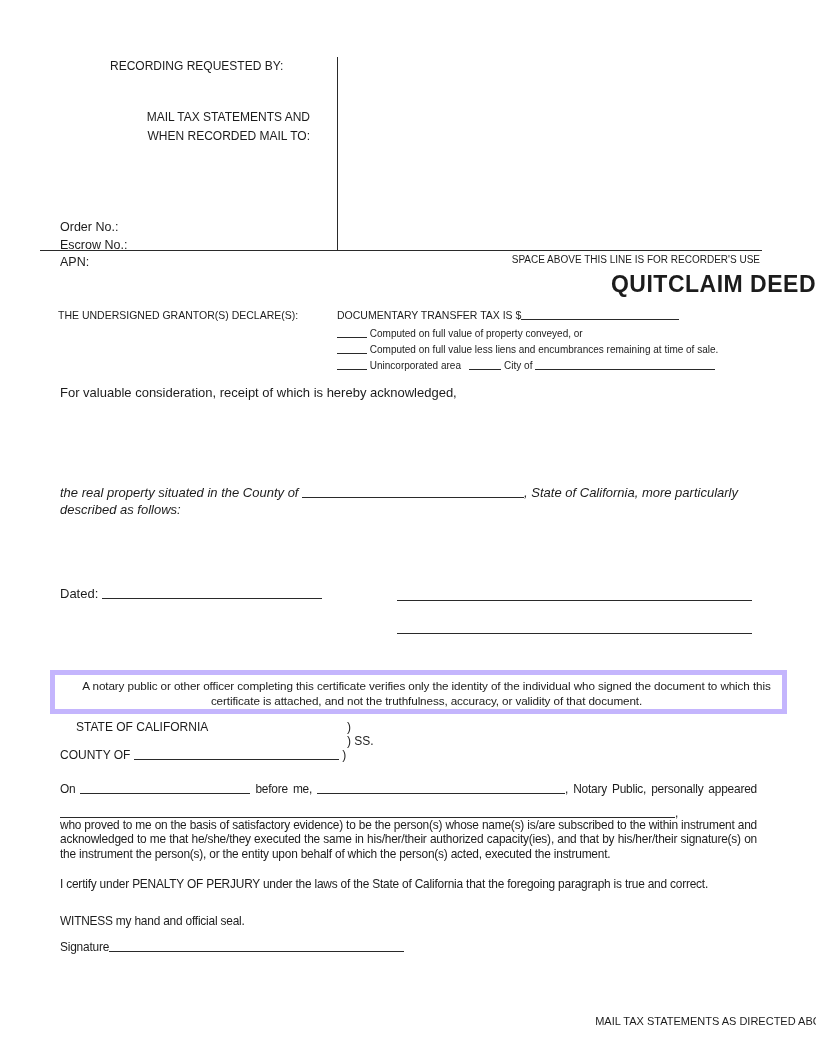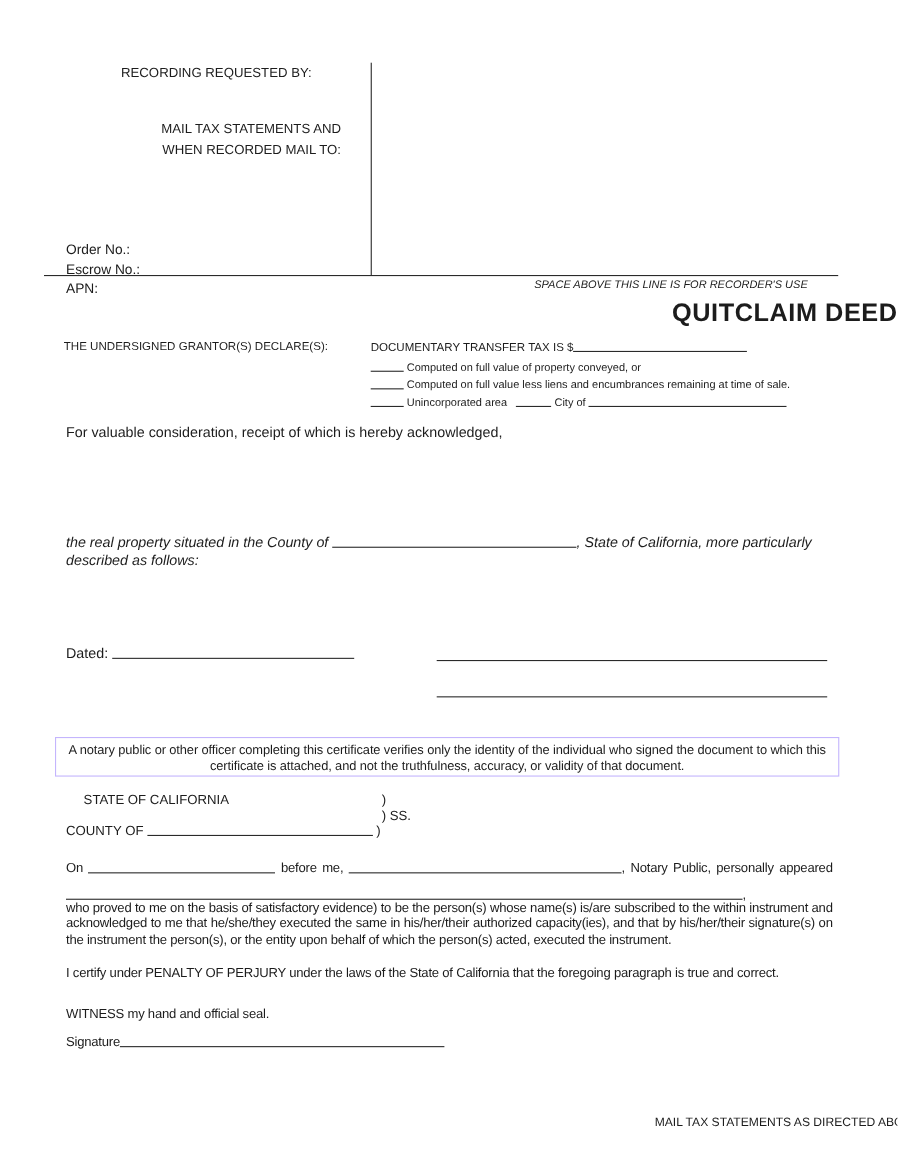--- a/index.html
+++ b/index.html
@@ -18,26 +18,26 @@
   .small{font-size:10px;}
   .capsline{font-size:10.5px;}
   .body{font-size:13px;}
   .ack{font-size:11.9px;letter-spacing:-0.2px;}
   .title{font-size:23px;font-weight:bold;letter-spacing:0.5px;}
   .bl{display:inline-block;border-bottom:1px solid #2a2a2a;height:11px;margin-bottom:-1px;}
   .rule{position:absolute;border-top:1px solid #2a2a2a;height:0;}
   .vrule{position:absolute;border-left:1px solid #2a2a2a;width:0;}
   .just{text-align:justify;}
   .ctr{text-align:right;}
-  .rgt{text-align:center;font-style:italic;}
+  .rgt{text-align:right;}
   #notary-box{
     position:absolute;left:50px;top:670px;width:711px;height:31px;
-    border:1px solid #c4b5fd;
+    border:5px solid #c4b5fd;
     font-size:11.7px;line-height:15px;text-align:center;
-    padding-top:3px;letter-spacing:-0.1px;
+    padding-top:3px;letter-spacing:-0.1px;padding-left:16px;
   }
 </style>
 </head>
 <body>
 
 <div id="page">
 
   <div class="t hdr" style="left:110px;top:60px;">RECORDING REQUESTED BY:</div>
 
   <div class="t hdr ctr" style="left:88px;top:108px;width:222px;line-height:19px;white-space:normal;">

